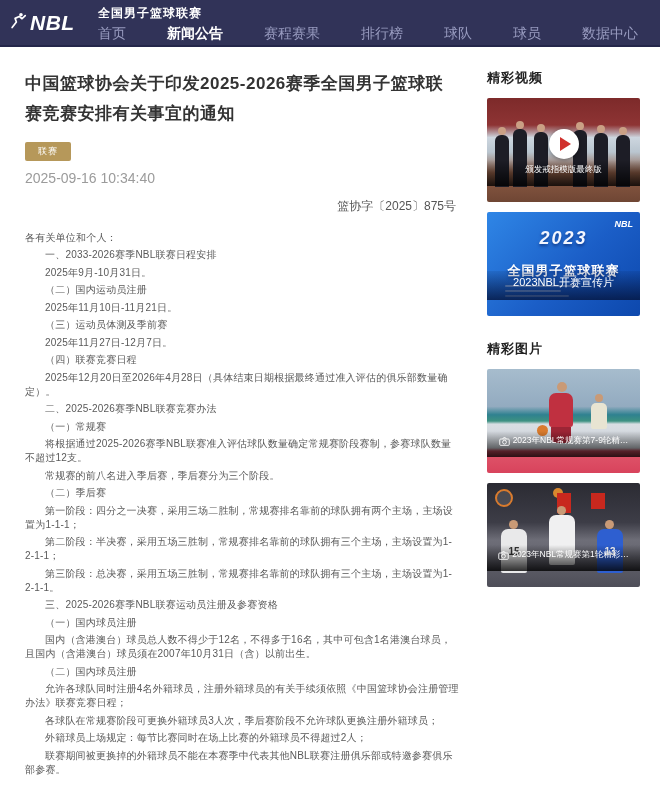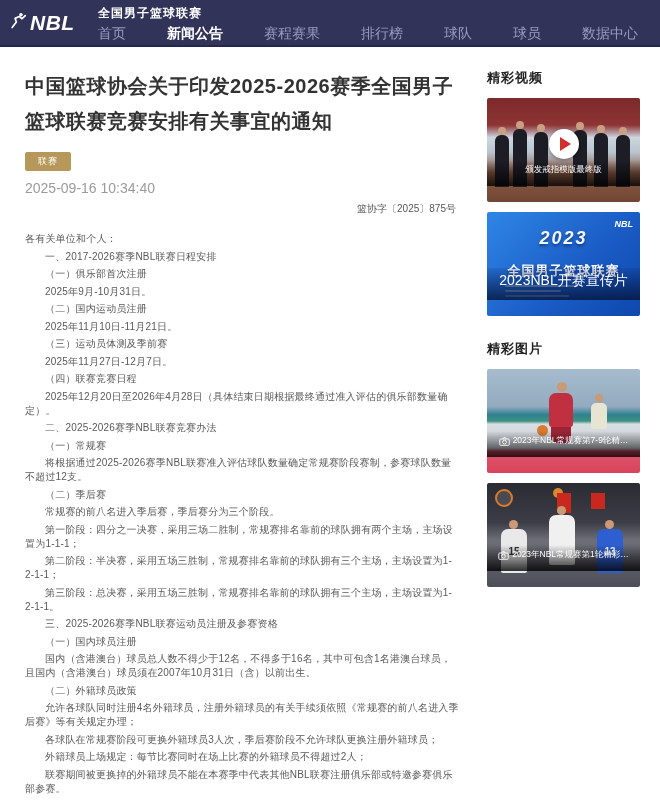--- a/index.html
+++ b/index.html
@@ -18,25 +18,25 @@
   .nav-item { color:#9件; color:#999cc0; font-size:14px; text-decoration:none; cursor:pointer;
     padding:3px 0; margin-right:41px; white-space:nowrap; }
   .nav-item.active { color:#ffffff; font-weight:bold; }
 
   
   .page { display:flex; padding:22px 20px 0 25px; gap:27px; }
   .article-col { width:435px; flex:0 0 auto; }
   .sidebar { width:153px; flex:0 0 auto; }
 
   
-  .article-title { font-size:20px; line-height:1.75; color:#333; font-weight:bold; letter-spacing:.5px; }
+  .article-title { font-size:17px; line-height:1.75; color:#333; font-weight:bold; letter-spacing:.5px; }
   .tag-badge { display:inline-block; margin-top:13px; background:#b6985a; color:#fff;
     font-size:9px; padding:3px 13px; border-radius:2px; letter-spacing:1px; }
   .article-date { margin-top:9px; font-size:14px; color:#9b9b9b; }
-  .doc-number { margin-top:6px; text-align:right; padding-right:4px; font-size:10px; color:#555; }
+  .doc-number { margin-top:12px; text-align:right; padding-right:4px; font-size:12px; color:#555; }
   .article-body { margin-top:16px; }
   .body-p { font-size:10px; line-height:14px; color:#595959; margin-bottom:3.5px;
     text-indent:2em; letter-spacing:.2px; }
   .body-p.noindent { text-indent:0; }
 
   
   .side-heading { font-size:13px; color:#222; font-weight:bold; margin-bottom:11px; letter-spacing:1px; }
   .side-heading.second { margin-top:24px; }
   .thumb { position:relative; width:153px; height:104px; border-radius:2px; overflow:hidden;
     margin-bottom:10px; cursor:pointer; }
@@ -66,21 +66,21 @@
   .poster-year { position:absolute; top:16px; left:0; right:0; text-align:center; color:#f2f6ff;
     font-size:18px; font-weight:bold; font-style:italic; letter-spacing:2px;
     text-shadow:0 2px 3px rgba(0,20,80,.5); }
   .poster-title { position:absolute; top:50px; left:0; right:0; text-align:center; color:#fff;
     font-size:13px; font-weight:bold; letter-spacing:1px; text-shadow:0 2px 3px rgba(0,20,80,.5); }
   .poster-credits { position:absolute; top:73px; left:18px; right:18px; }
   .poster-credits i { display:block; height:2px; background:rgba(255,255,255,.45);
     margin-bottom:3px; border-radius:1px; }
   .poster-credits i:nth-child(1){width:62%} .poster-credits i:nth-child(2){width:48%}
   .poster-credits i:nth-child(3){width:55%}
-  .scene-poster .thumb-caption { background:linear-gradient(rgba(4,20,60,.1), rgba(4,20,60,.8)); font-size:14px; }
+  .scene-poster .thumb-caption { background:linear-gradient(rgba(4,20,60,.1), rgba(4,20,60,.8)); font-size:11px; }
 
   
   .scene-court { width:100%; height:100%; position:relative;
     background:linear-gradient(180deg,#a6bccd 0%,#93abc0 36%,#2f8190 44%,#3d9181 50%,#d9dee3 53%,#cdd2d8 76%,#e0566b 79%,#d8435c 100%); }
   .p1-body { position:absolute; left:62px; top:24px; width:24px; height:34px; background:#c03040;
     border-radius:7px 7px 3px 3px; }
   .p1-head { position:absolute; left:70px; top:13px; width:10px; height:10px; border-radius:50%; background:#c99a76; }
   .p1-legs { position:absolute; left:64px; top:58px; width:20px; height:16px; background:#9c2535;
     border-radius:0 0 5px 5px; }
   .p1-ball { position:absolute; left:50px; top:56px; width:11px; height:11px; border-radius:50%; background:#d97b2e; }
@@ -136,42 +136,41 @@
 </header>
 
 <div class="page">
   <main class="article-col">
     <h1 class="article-title">中国篮球协会关于印发2025-2026赛季全国男子篮球联赛竞赛安排有关事宜的通知</h1>
     <span class="tag-badge">联赛</span>
     <div class="article-date">2025-09-16 10:34:40</div>
     <div class="doc-number">篮协字〔2025〕875号</div>
     <div class="article-body">
         <p class="body-p noindent">各有关单位和个人：</p>
-        <p class="body-p">一、2017-2026赛季NBL联赛日程安排</p>
-        <p class="body-p">（一）俱乐部首次注册</p>
+        <p class="body-p">一、2033-2026赛季NBL联赛日程安排</p>
         <p class="body-p">2025年9月-10月31日。</p>
         <p class="body-p">（二）国内运动员注册</p>
         <p class="body-p">2025年11月10日-11月21日。</p>
         <p class="body-p">（三）运动员体测及季前赛</p>
         <p class="body-p">2025年11月27日-12月7日。</p>
         <p class="body-p">（四）联赛竞赛日程</p>
         <p class="body-p">2025年12月20日至2026年4月28日（具体结束日期根据最终通过准入评估的俱乐部数量确定）。</p>
         <p class="body-p">二、2025-2026赛季NBL联赛竞赛办法</p>
         <p class="body-p">（一）常规赛</p>
         <p class="body-p">将根据通过2025-2026赛季NBL联赛准入评估球队数量确定常规赛阶段赛制，参赛球队数量不超过12支。</p>
+        <p class="body-p">常规赛的前八名进入季后赛，季后赛分为三个阶段。</p>
         <p class="body-p">（二）季后赛</p>
-        <p class="body-p">常规赛的前八名进入季后赛，季后赛分为三个阶段。</p>
         <p class="body-p">第一阶段：四分之一决赛，采用三场二胜制，常规赛排名靠前的球队拥有两个主场，主场设置为1-1-1；</p>
         <p class="body-p">第二阶段：半决赛，采用五场三胜制，常规赛排名靠前的球队拥有三个主场，主场设置为1-2-1-1；</p>
         <p class="body-p">第三阶段：总决赛，采用五场三胜制，常规赛排名靠前的球队拥有三个主场，主场设置为1-2-1-1。</p>
         <p class="body-p">三、2025-2026赛季NBL联赛运动员注册及参赛资格</p>
         <p class="body-p">（一）国内球员注册</p>
         <p class="body-p">国内（含港澳台）球员总人数不得少于12名，不得多于16名，其中可包含1名港澳台球员，且国内（含港澳台）球员须在2007年10月31日（含）以前出生。</p>
-        <p class="body-p">（二）外籍球员政策</p>
-        <p class="body-p">允许各球队同时注册4名外籍球员，注册外籍球员的有关手续须依照《常规赛的前八名进入季后赛》等有关规定办理；</p>
+        <p class="body-p">（二）国内球员注册</p>
+        <p class="body-p">允许各球队同时注册4名外籍球员，注册外籍球员的有关手续须依照《中国篮球协会注册管理办法》联赛竞赛日程；</p>
         <p class="body-p">各球队在常规赛阶段可更换外籍球员3人次，季后赛阶段不允许球队更换注册外籍球员；</p>
         <p class="body-p">外籍球员上场规定：每节比赛同时在场上比赛的外籍球员不得超过2人；</p>
         <p class="body-p">联赛期间被更换掉的外籍球员不能在本赛季中代表其他NBL联赛注册俱乐部或特邀参赛俱乐部参赛。</p>
       </div>
     
   </main>
 
   <aside class="sidebar">
     <h2 class="side-heading">精彩视频</h2>
 

